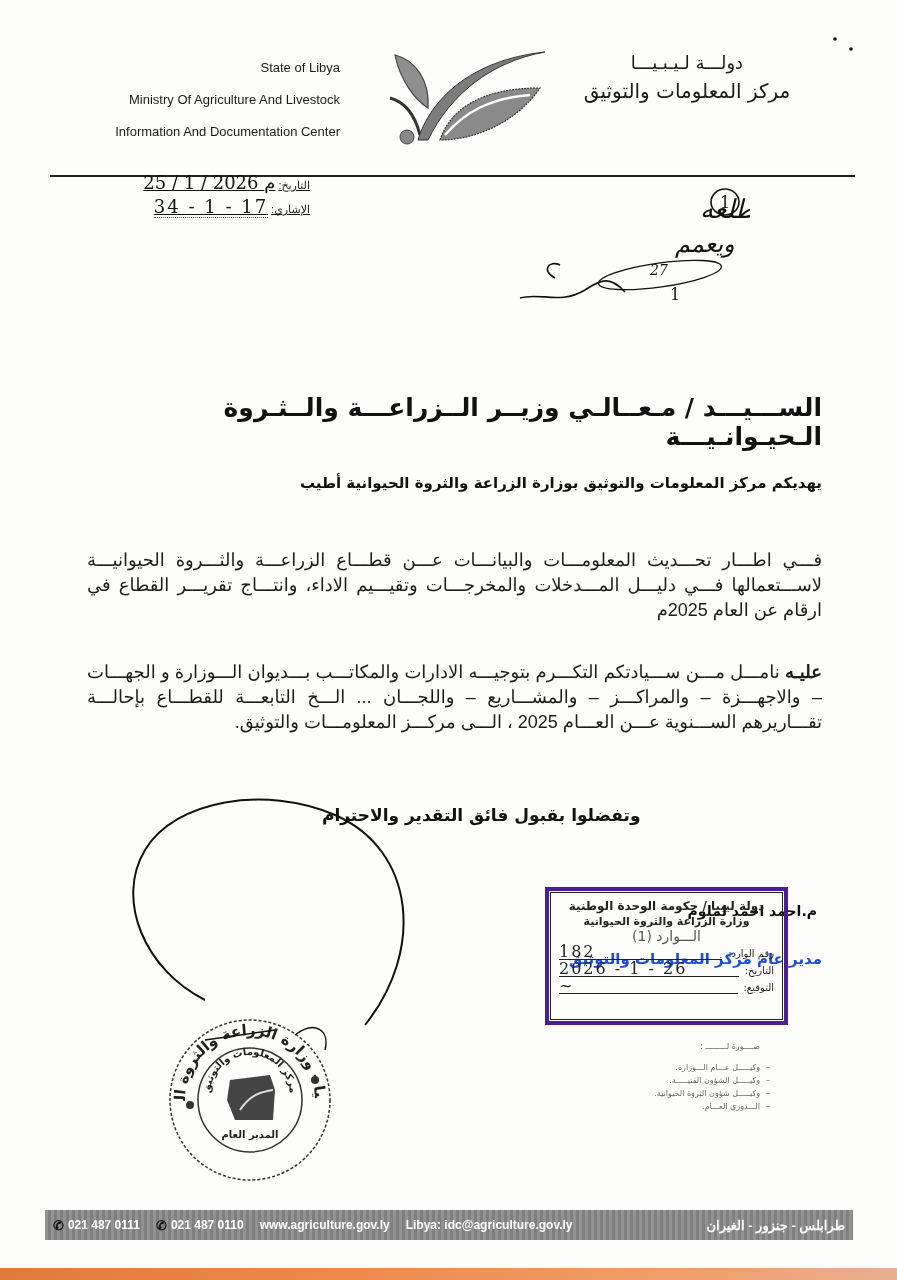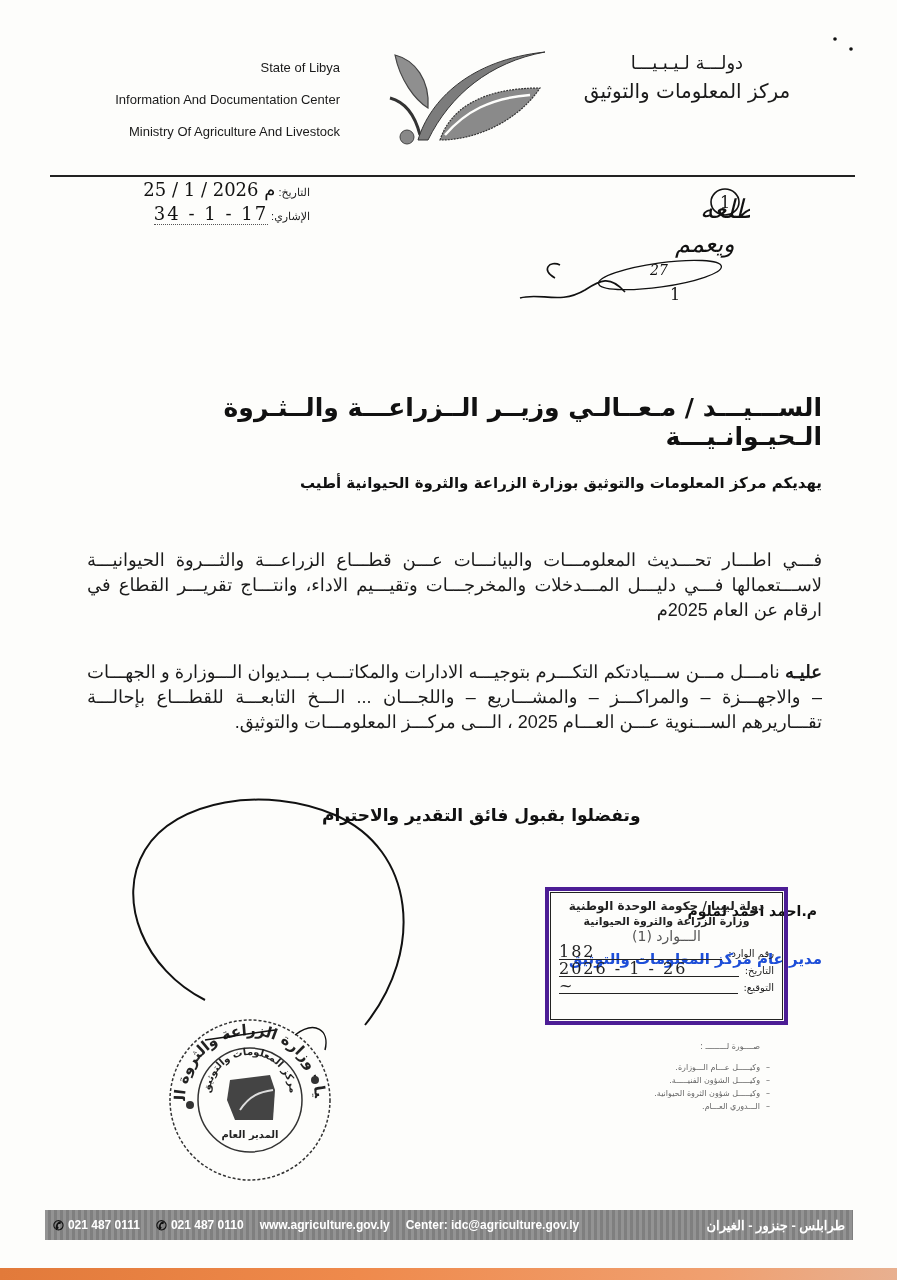--- a/index.html
+++ b/index.html
@@ -8,21 +8,21 @@
   .en-head{left:40px;top:52px;width:300px;text-align:center;font-family:"Liberation Sans",sans-serif;font-size:13px;line-height:32px;color:#1a1a1a;}
   .en-head div{white-space:nowrap;text-align:right;}
   .en-head .l1{font-size:13px;}
   .ar-head{right:50px;top:50px;width:320px;text-align:center;direction:rtl;font-family:"DejaVu Sans",sans-serif;color:#1a1a1a;}
   .ar-head .a1{font-size:18px;line-height:26px;}
   .ar-head .a2{font-size:20px;line-height:30px;}
   .ar-head .a3{font-size:20px;line-height:30px;}
   .logo{left:370px;top:40px;width:180px;height:110px;}
   .dots{right:30px;top:35px;width:40px;height:20px;}
   .hr{height:2px;background:#222;}
-  .meta{left:60px;top:179px;width:250px;font-family:"Liberation Sans",sans-serif;}
+  .meta{left:60px;top:172px;width:250px;font-family:"Liberation Sans",sans-serif;text-decoration:underline;}
   .meta .row{display:flex;align-items:baseline;justify-content:flex-end;direction:ltr;height:24px;}
   .meta .lbl{direction:rtl;font-size:11px;color:#222;margin-left:3px;}
   .meta .val{font-family:"DejaVu Serif",serif;font-size:18px;color:#111;letter-spacing:2px;}
   .meta .dotted{border-bottom:1px dotted #555;}
   .handnote{left:500px;top:180px;width:250px;height:130px;}
   .handnote text{font-family:"DejaVu Serif",serif;}
   .addressee{right:75px;top:393px;width:700px;text-align:right;direction:rtl;font-family:"DejaVu Sans",sans-serif;font-weight:bold;font-size:25px;letter-spacing:1px;color:#111;}
   .greeting{right:75px;top:465px;width:720px;direction:rtl;text-align:center;font-weight:bold;font-size:15px;line-height:36px;color:#111;}
   .greeting .g1{text-align:right;}
   .para{right:75px;width:735px;direction:rtl;text-align:justify;font-family:"Liberation Sans",sans-serif;font-size:18px;line-height:25px;color:#1b1b1b;}
@@ -48,22 +48,22 @@
   .footer-bar .phone{display:flex;align-items:center;gap:4px;}
   .footer-bar .ph-icon{color:#111;font-size:13px;}
   .footer-bar .addr{direction:rtl;font-size:13px;}
   .orange-bar{left:0;top:1268px;width:897px;height:12px;background:linear-gradient(90deg,#e27a3a,#ef8a4c 40%,#f0a070 80%,#e8b090);}
 </style>
 </head>
 <body>
 
 <div class="abs en-head">
   <div class="l1">State of Libya</div>
+  <div>Ministry Of Agriculture And Livestock</div>
   <div>Information And Documentation Center</div>
-  <div>Ministry Of Agriculture And Livestock</div>
 </div>
 
 <svg class="abs logo" viewBox="0 0 180 110">
   <path d="M25 15 C45 20 60 40 58 68 C45 60 30 40 25 15 Z" fill="#8f8f8f" stroke="#444" stroke-width="1.2"></path>
   <path d="M20 58 C35 62 45 75 50 95" fill="none" stroke="#333" stroke-width="3"></path>
   <path d="M48 100 C60 60 100 20 175 12 C120 22 80 55 58 100 Z" fill="#7c7c7c" stroke="#333" stroke-width="1"></path>
   <path d="M70 100 C80 70 110 48 170 48 C150 78 110 100 70 100 Z" fill="#8a8a8a" stroke="#333" stroke-width="1.2" stroke-dasharray="2 1"></path>
   <path d="M75 95 C95 72 120 58 160 55" fill="none" stroke="#fdfdfb" stroke-width="2.5"></path>
   <circle cx="37" cy="97" r="7" fill="#888" stroke="#444" stroke-width="1"></circle>
 </svg>
@@ -182,18 +182,18 @@
   <div class="left">
     <span class="phone">
         <span class="ph-icon">✆</span>
         <span>021 487 0111</span>
       </span>
     <span class="phone">
         <span class="ph-icon">✆</span>
         <span>021 487 0110</span>
       </span>
     <span>www.agriculture.gov.ly</span>
-    <span>Center: idc@agriculture.gov.ly</span>
+    <span>Libya: idc@agriculture.gov.ly</span>
   </div>
   <div class="addr">طرابلس - جنزور - الغيران</div>
 </div>
 
 <div class="abs orange-bar"></div>
 
 </body></html>

